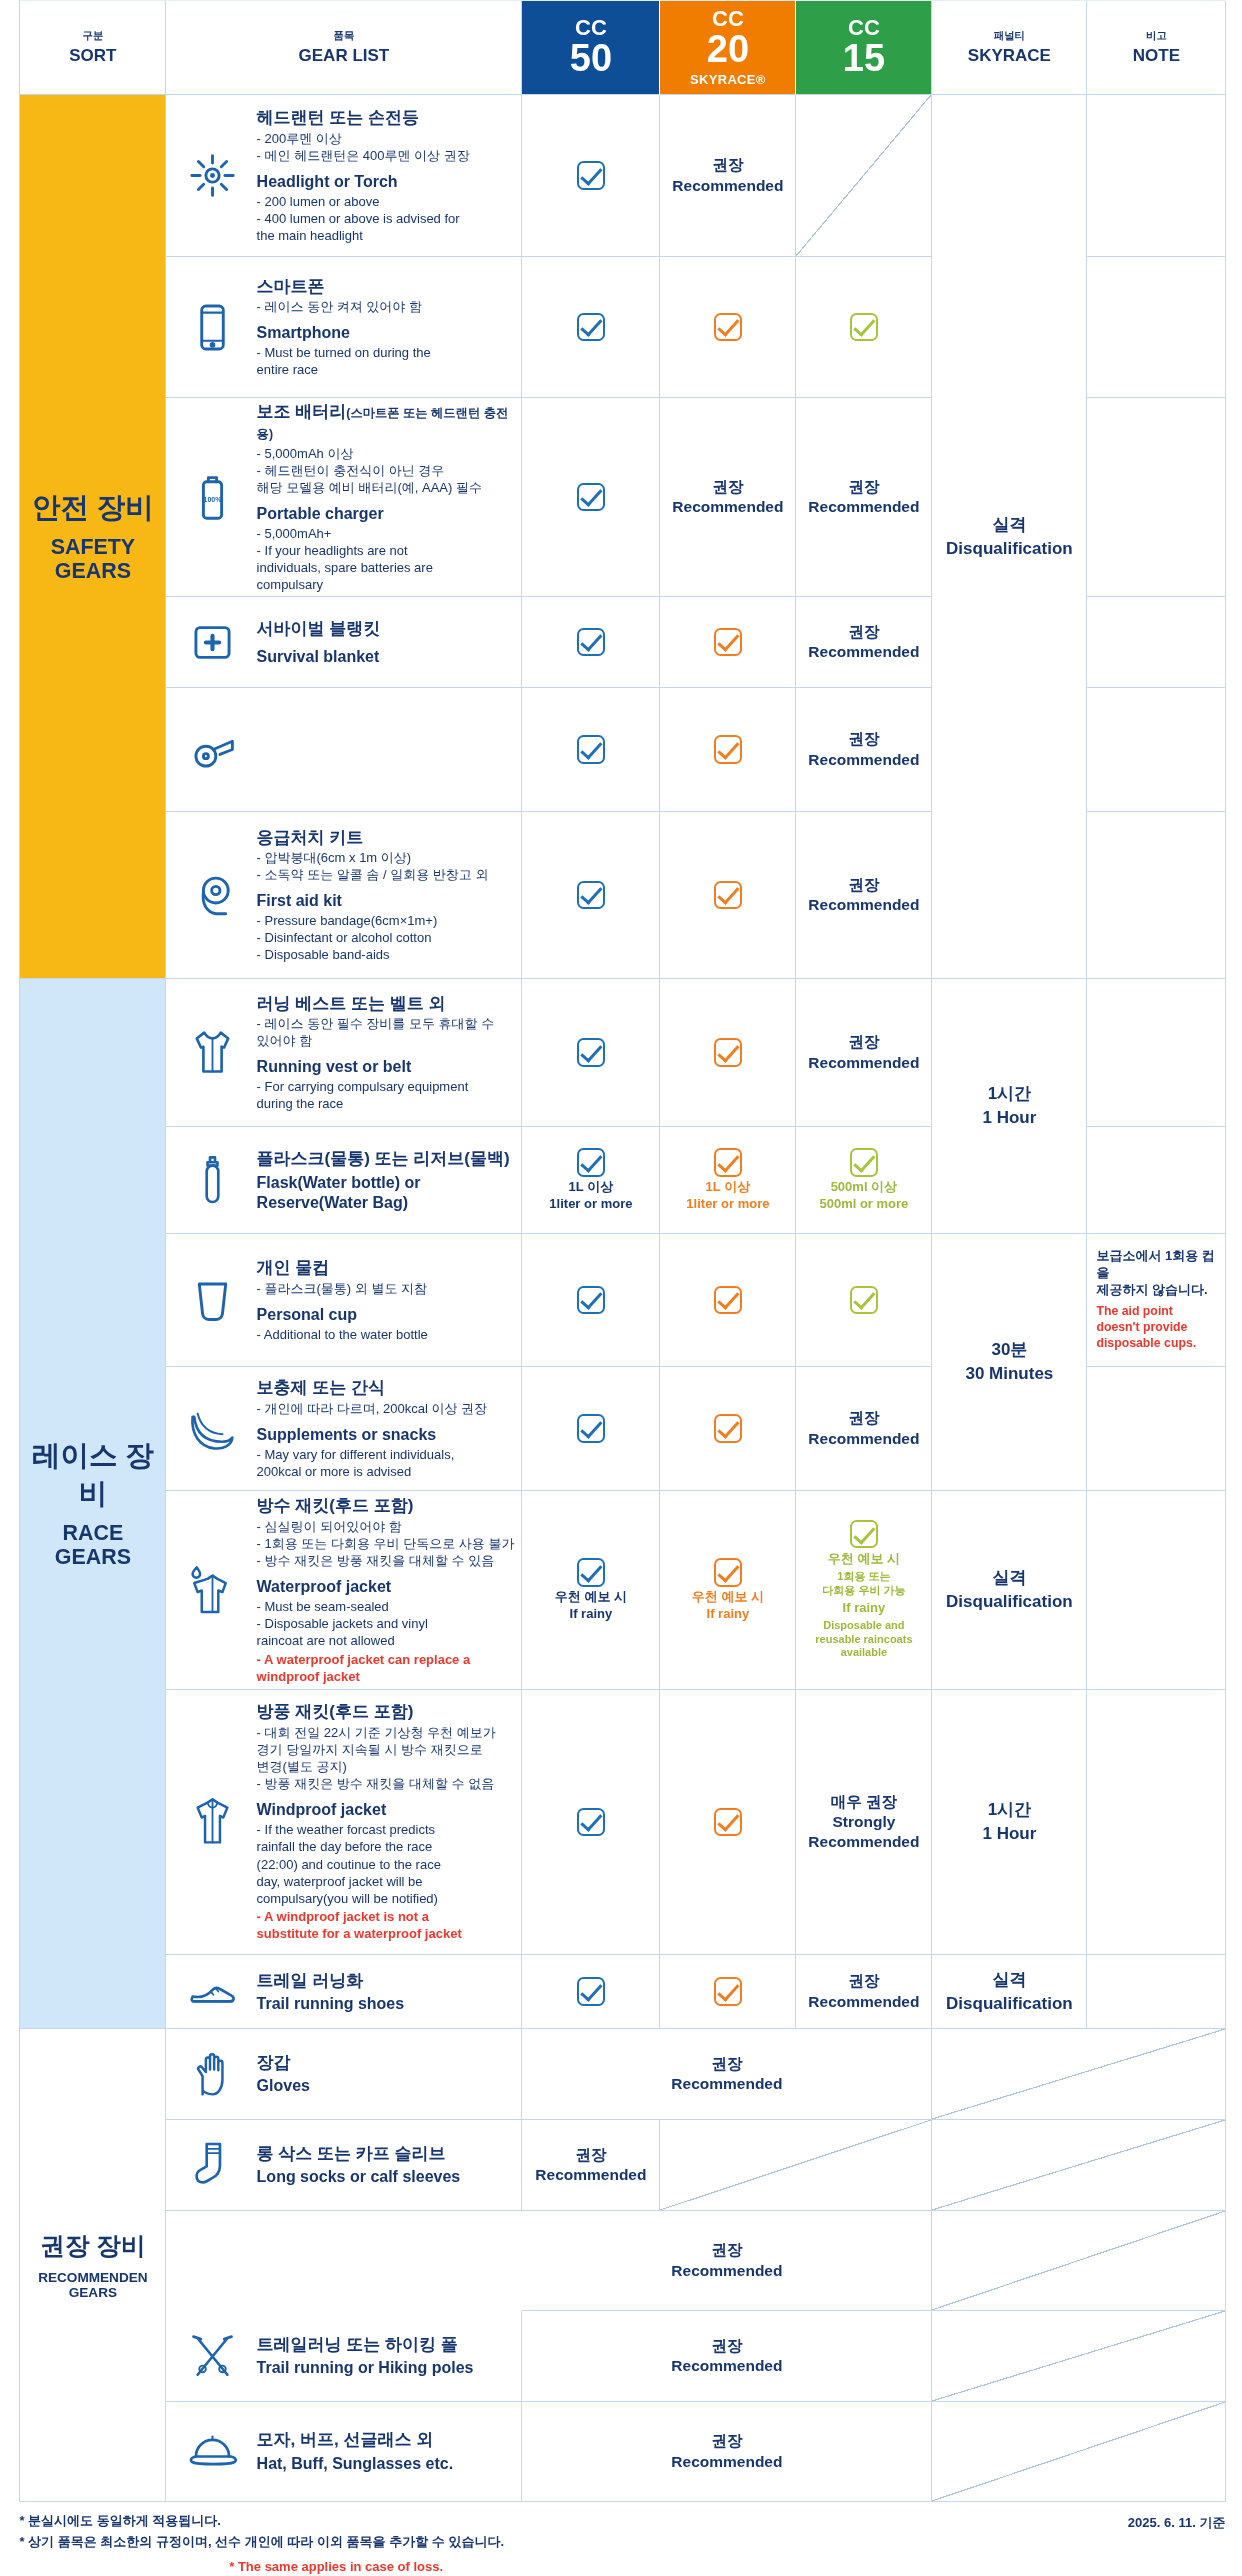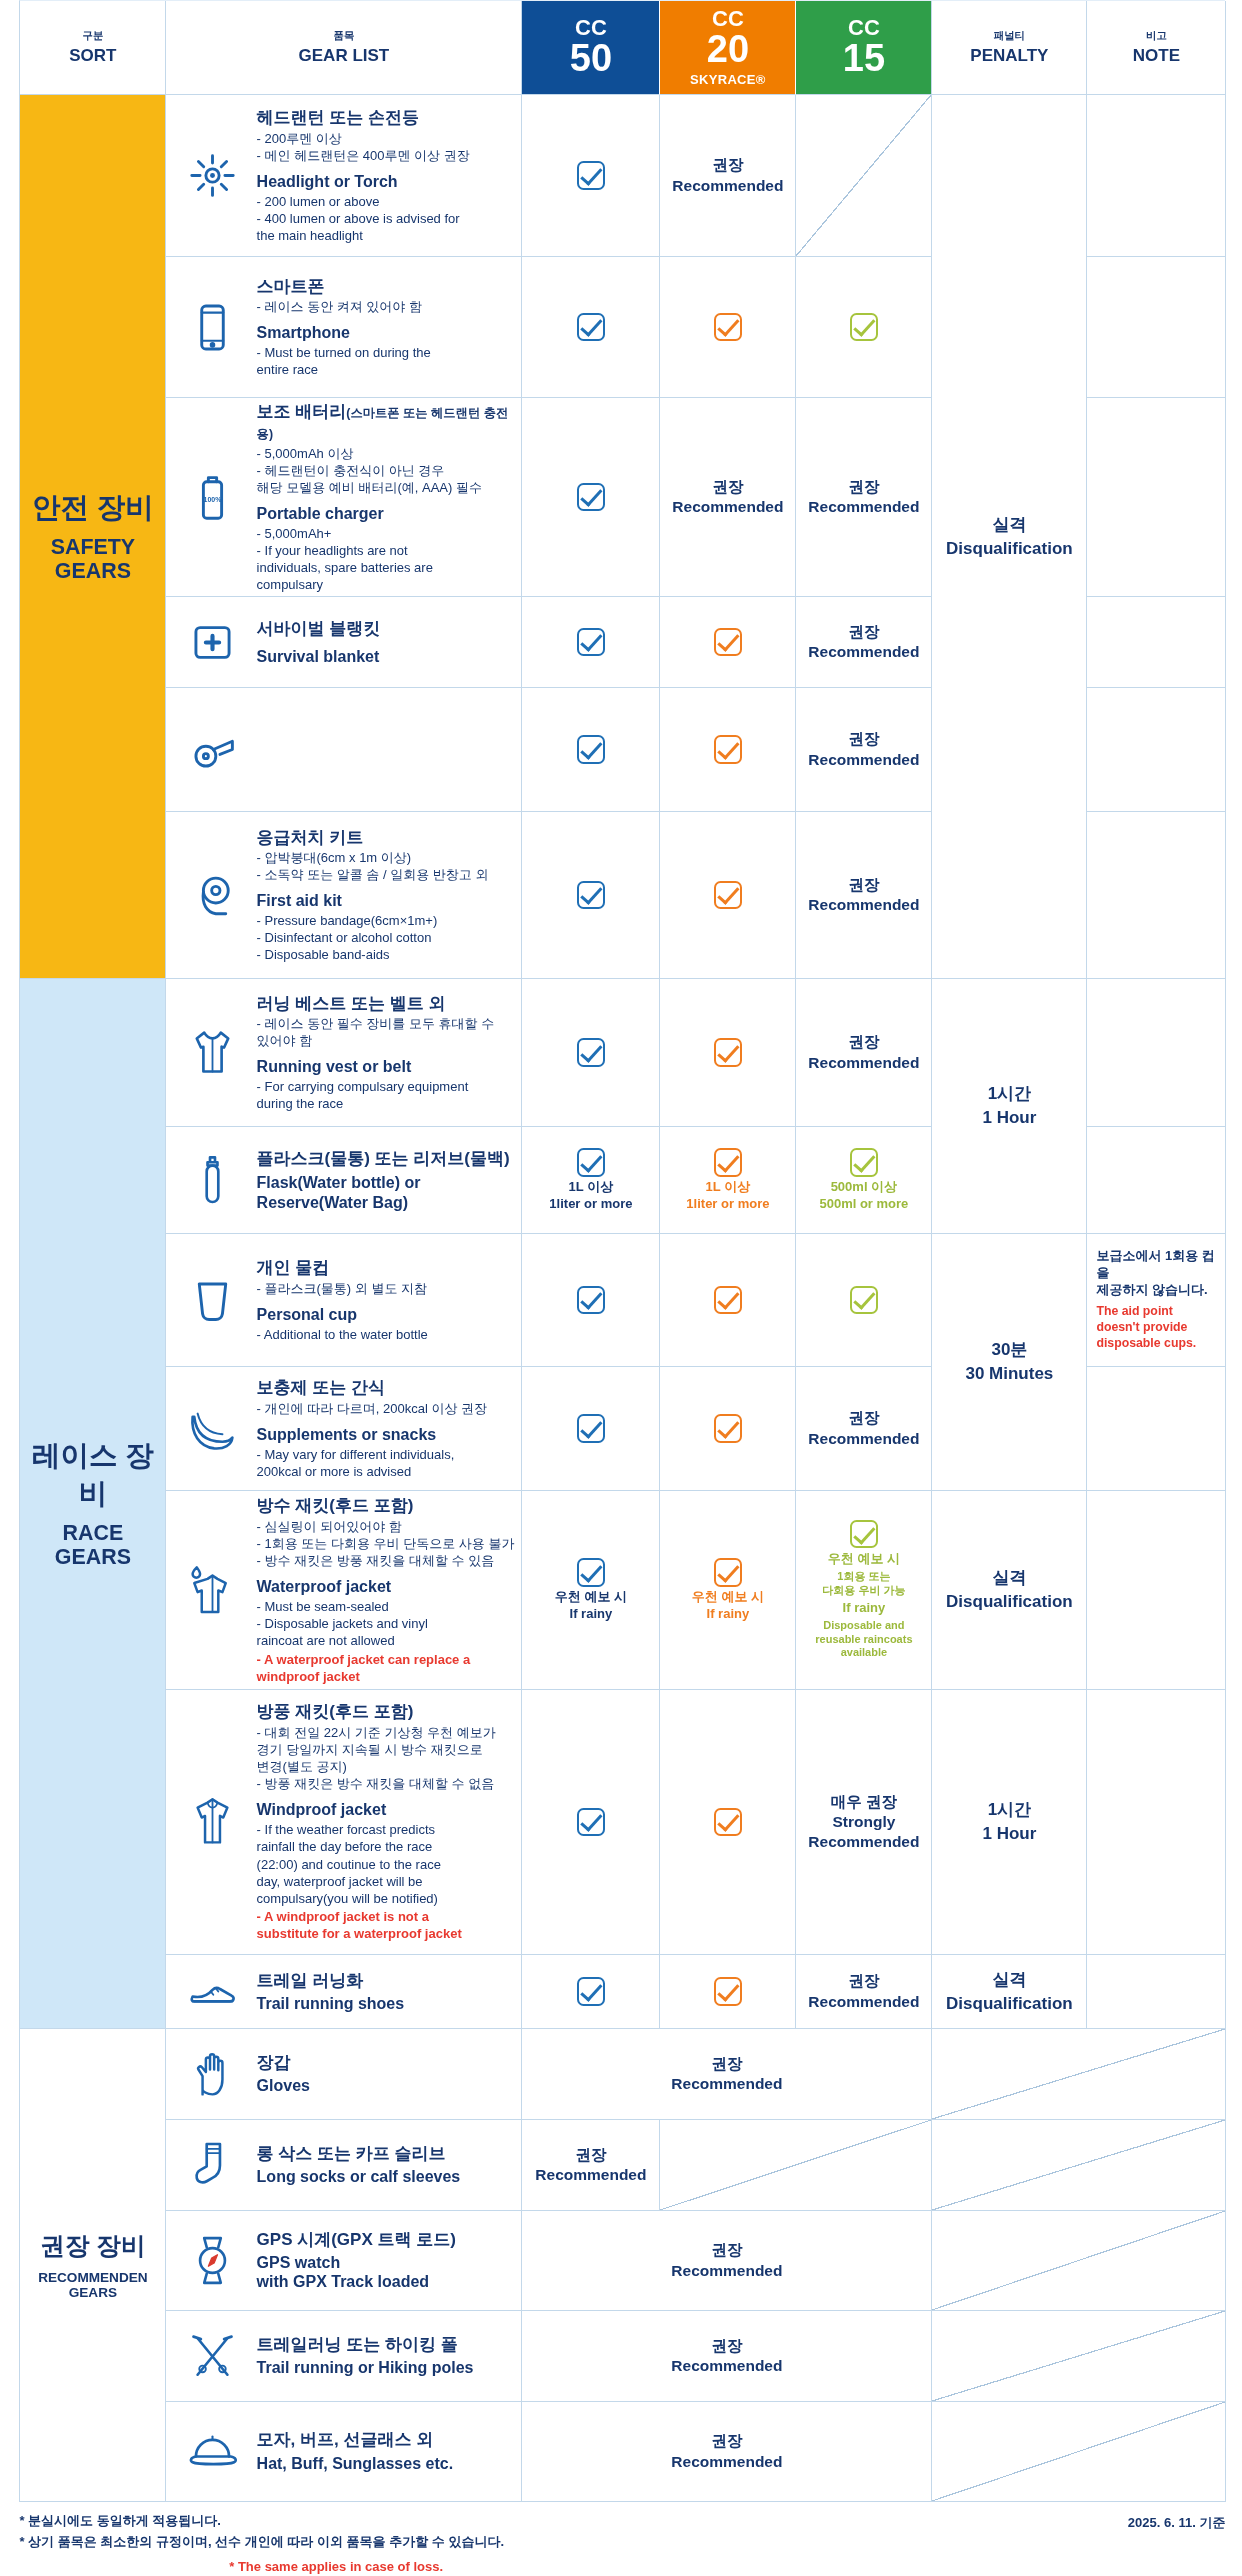--- a/index.html
+++ b/index.html
@@ -112,21 +112,21 @@
       <div class="cc-top">CC</div>
       <div class="cc-num">20</div>
       <div class="cc-sub">SKYRACE®</div>
     </div>
     <div class="cell cc-head bg-cc15 last" style="grid-area:1/5/2/6">
       <div class="cc-top">CC</div>
       <div class="cc-num">15</div>
     </div>
     <div class="cell hcell" style="grid-area:1/6/2/7">
       <div>패널티</div>
-      <div class="h-en">PENALTY</div>
+      <div class="h-en">SKYRACE</div>
     </div>
     <div class="cell hcell" style="grid-area:1/7/2/8">
       <div>비고</div>
       <div class="h-en">NOTE</div>
     </div>
 
     <div class="cell sec sec-safety" style="grid-area:2/1/8/2">
       <div class="sec-ko">안전 장비</div>
       <div class="sec-en">SAFETY
 GEARS</div>
@@ -394,36 +394,20 @@
           <svg viewBox="0 0 64 64">
             <g fill="none" stroke="#1d64ad" stroke-linecap="round" stroke-linejoin="round" stroke-width="3.2">
               <path d="M25 6h16v26c0 8-3 12-9 15l-7 4c-5 3-11 1-12-4s1-8 5-10l7-4z"></path>
               <path d="M25 12h16M25 17h16" stroke-width="2.2"></path>
             </g>
           </svg>
         </div>
       <div class="gtext">
         <div class="ko-title">롱 삭스 또는 카프 슬리브</div>
         <div class="en-title" style="margin-top:1.3px">Long socks or calf sleeves</div>
-      </div>
-    </div>
-    <div class="cell gear" style="grid-area:17/2/18/3">
-      <div class="gicon">
-          <svg viewBox="0 0 64 64">
-            <g fill="none" stroke="#1d64ad" stroke-linecap="round" stroke-linejoin="round" stroke-width="3.2">
-              <path d="M25 16l-3-11h20l-3 11M25 48l-3 11h20l-3-11"></path>
-              <circle cx="32" cy="32" r="15"></circle>
-            </g>
-            <path d="M38 25l-4 10-7 4 4-10z" fill="#d93a2f" stroke="#d93a2f" stroke-width="1.5" stroke-linejoin="round"></path>
-          </svg>
-        </div>
-      <div class="gtext">
-        <div class="ko-title">GPS 시계(GPX 트랙 로드)</div>
-        <div class="en-title" style="margin-top:1.3px">GPS watch
-with GPX Track loaded</div>
       </div>
     </div>
     <div class="cell gear" style="grid-area:18/2/19/3">
       <div class="gicon">
           <svg viewBox="0 0 64 64">
             <g fill="none" stroke="#1d64ad" stroke-linecap="round" stroke-linejoin="round" stroke-width="3.2">
               <path d="M14 10l36 44M50 10L14 54"></path>
               <path d="M9 8l9 3M55 8l-9 3"></path>
               <circle cx="44" cy="47" r="4" stroke-width="2.2"></circle>
               <circle cx="20" cy="47" r="4" stroke-width="2.2"></circle>

